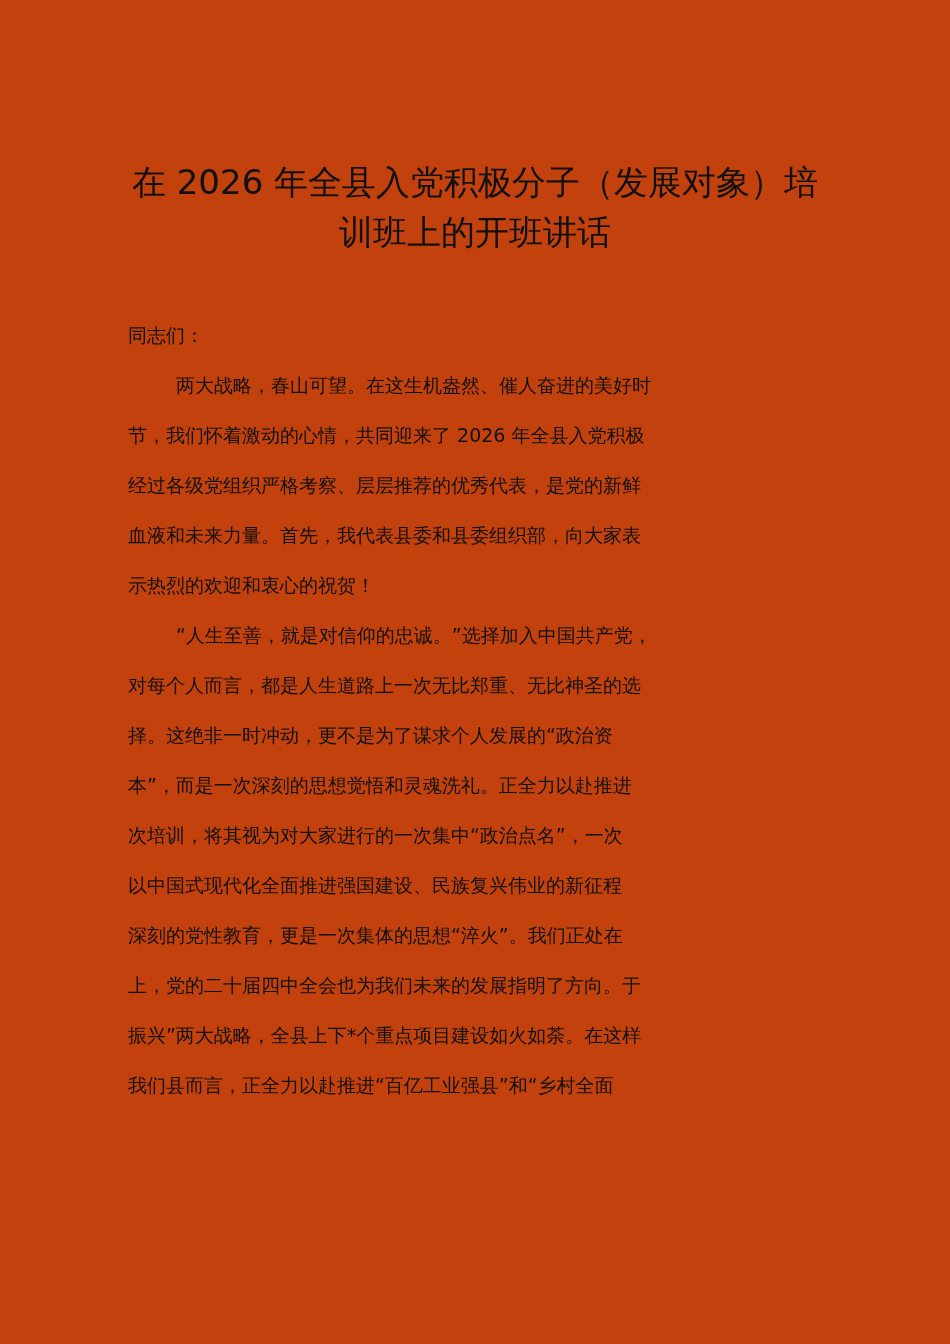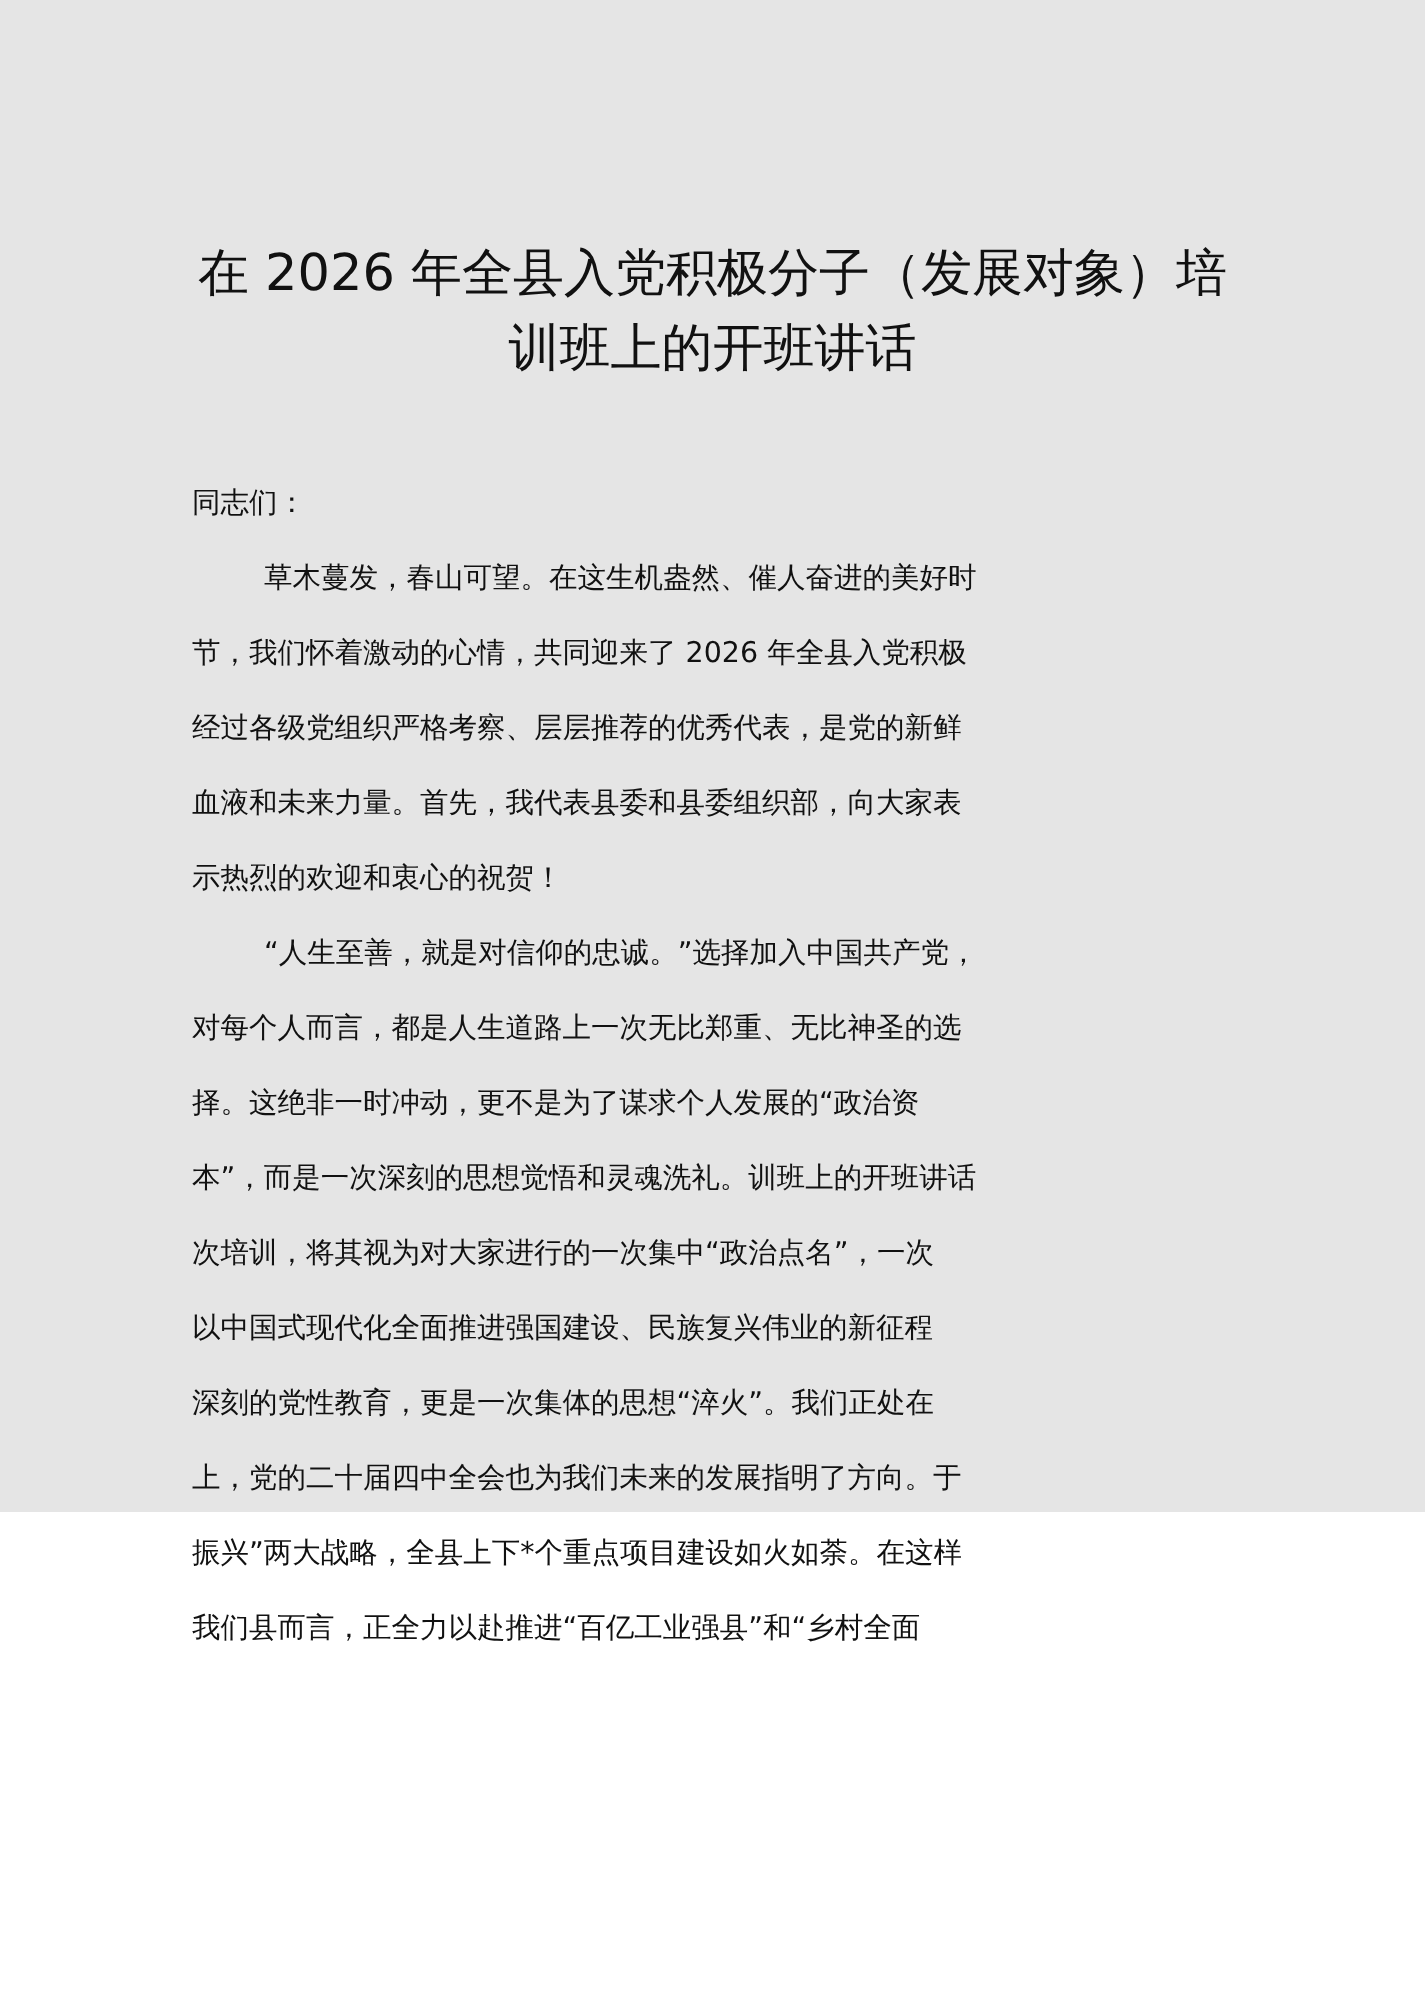--- a/index.html
+++ b/index.html
@@ -1,50 +1,50 @@
 <!DOCTYPE html>
 <html><head>
 <meta charset="utf-8">
 <style>
   html, body { margin: 0; padding: 0; background: #ffffff; }
   body { width: 950px; height: 1344px; position: relative; overflow: hidden;
          font-family: "DejaVu Sans", "Liberation Sans", sans-serif; color: #111111; }
-  .page { position: absolute; left: 0; top: 0; width: 950px; height: 1008px; background: #e5e5e5; }
+  .page { position: absolute; left: 0; top: 0; width: 950px; height: 1344px; background: #c2410c; }
   .title { position: absolute; left: 110px; width: 730px; top: 157px; text-align: center;
            font-size: 34px; line-height: 50px; color: #111; }
   .title .tl { display: block; white-space: nowrap; }
   .body-text { position: absolute; left: 128px; top: 310px; width: 710px; font-size: 19px; color: #111; }
   .ln { display: block; height: 50px; line-height: 50px; white-space: nowrap; }
   .ln.indent { padding-left: 48px; }
 </style>
 </head>
 <body>
 
 <div class="page">
   <div class="title">
     <span class="tl">在 2026 年全县入党积极分子（发展对象）培</span>
     <span class="tl">训班上的开班讲话</span>
   </div>
 
   <div class="body-text">
     <span class="ln">同志们：</span>
 
     <div>
-      <span class="ln indent">草木蔓发，春山可望。在这生机盎然、催人奋进的美好时</span>
+      <span class="ln indent">两大战略，春山可望。在这生机盎然、催人奋进的美好时</span>
       <span class="ln">节，我们怀着激动的心情，共同迎来了 2026 年全县入党积极</span>
       <span class="ln">经过各级党组织严格考察、层层推荐的优秀代表，是党的新鲜</span>
       <span class="ln">血液和未来力量。首先，我代表县委和县委组织部，向大家表</span>
       <span class="ln">示热烈的欢迎和衷心的祝贺！</span>
     </div>
 
     <div>
       <span class="ln indent">“人生至善，就是对信仰的忠诚。”选择加入中国共产党，</span>
       <span class="ln">对每个人而言，都是人生道路上一次无比郑重、无比神圣的选</span>
       <span class="ln">择。这绝非一时冲动，更不是为了谋求个人发展的“政治资</span>
-      <span class="ln">本”，而是一次深刻的思想觉悟和灵魂洗礼。训班上的开班讲话</span>
+      <span class="ln">本”，而是一次深刻的思想觉悟和灵魂洗礼。正全力以赴推进</span>
       <span class="ln">次培训，将其视为对大家进行的一次集中“政治点名”，一次</span>
       <span class="ln">以中国式现代化全面推进强国建设、民族复兴伟业的新征程</span>
       <span class="ln">深刻的党性教育，更是一次集体的思想“淬火”。我们正处在</span>
       <span class="ln">上，党的二十届四中全会也为我们未来的发展指明了方向。于</span>
       <span class="ln">振兴”两大战略，全县上下*个重点项目建设如火如荼。在这样</span>
       <span class="ln">我们县而言，正全力以赴推进“百亿工业强县”和“乡村全面</span>
     </div>
   </div>
 </div>
 

